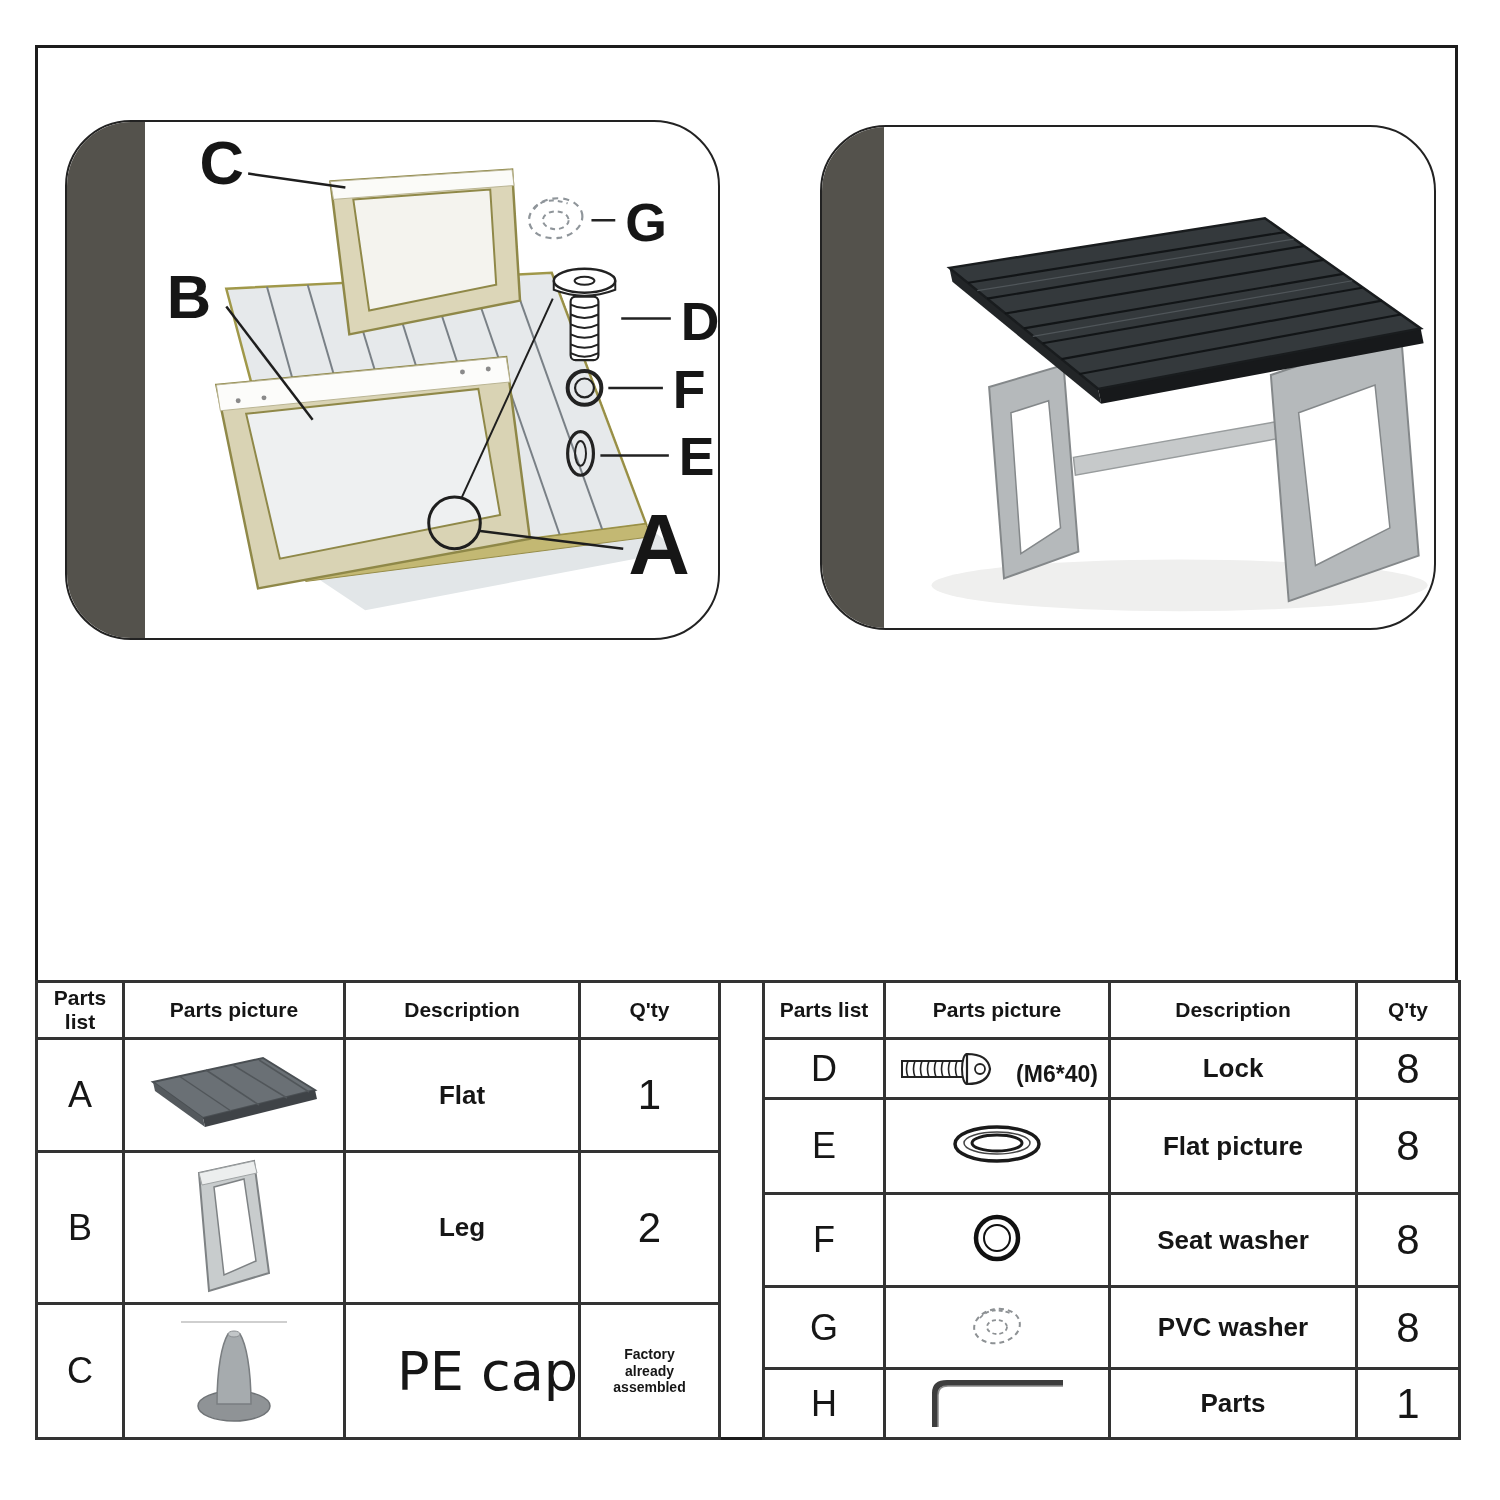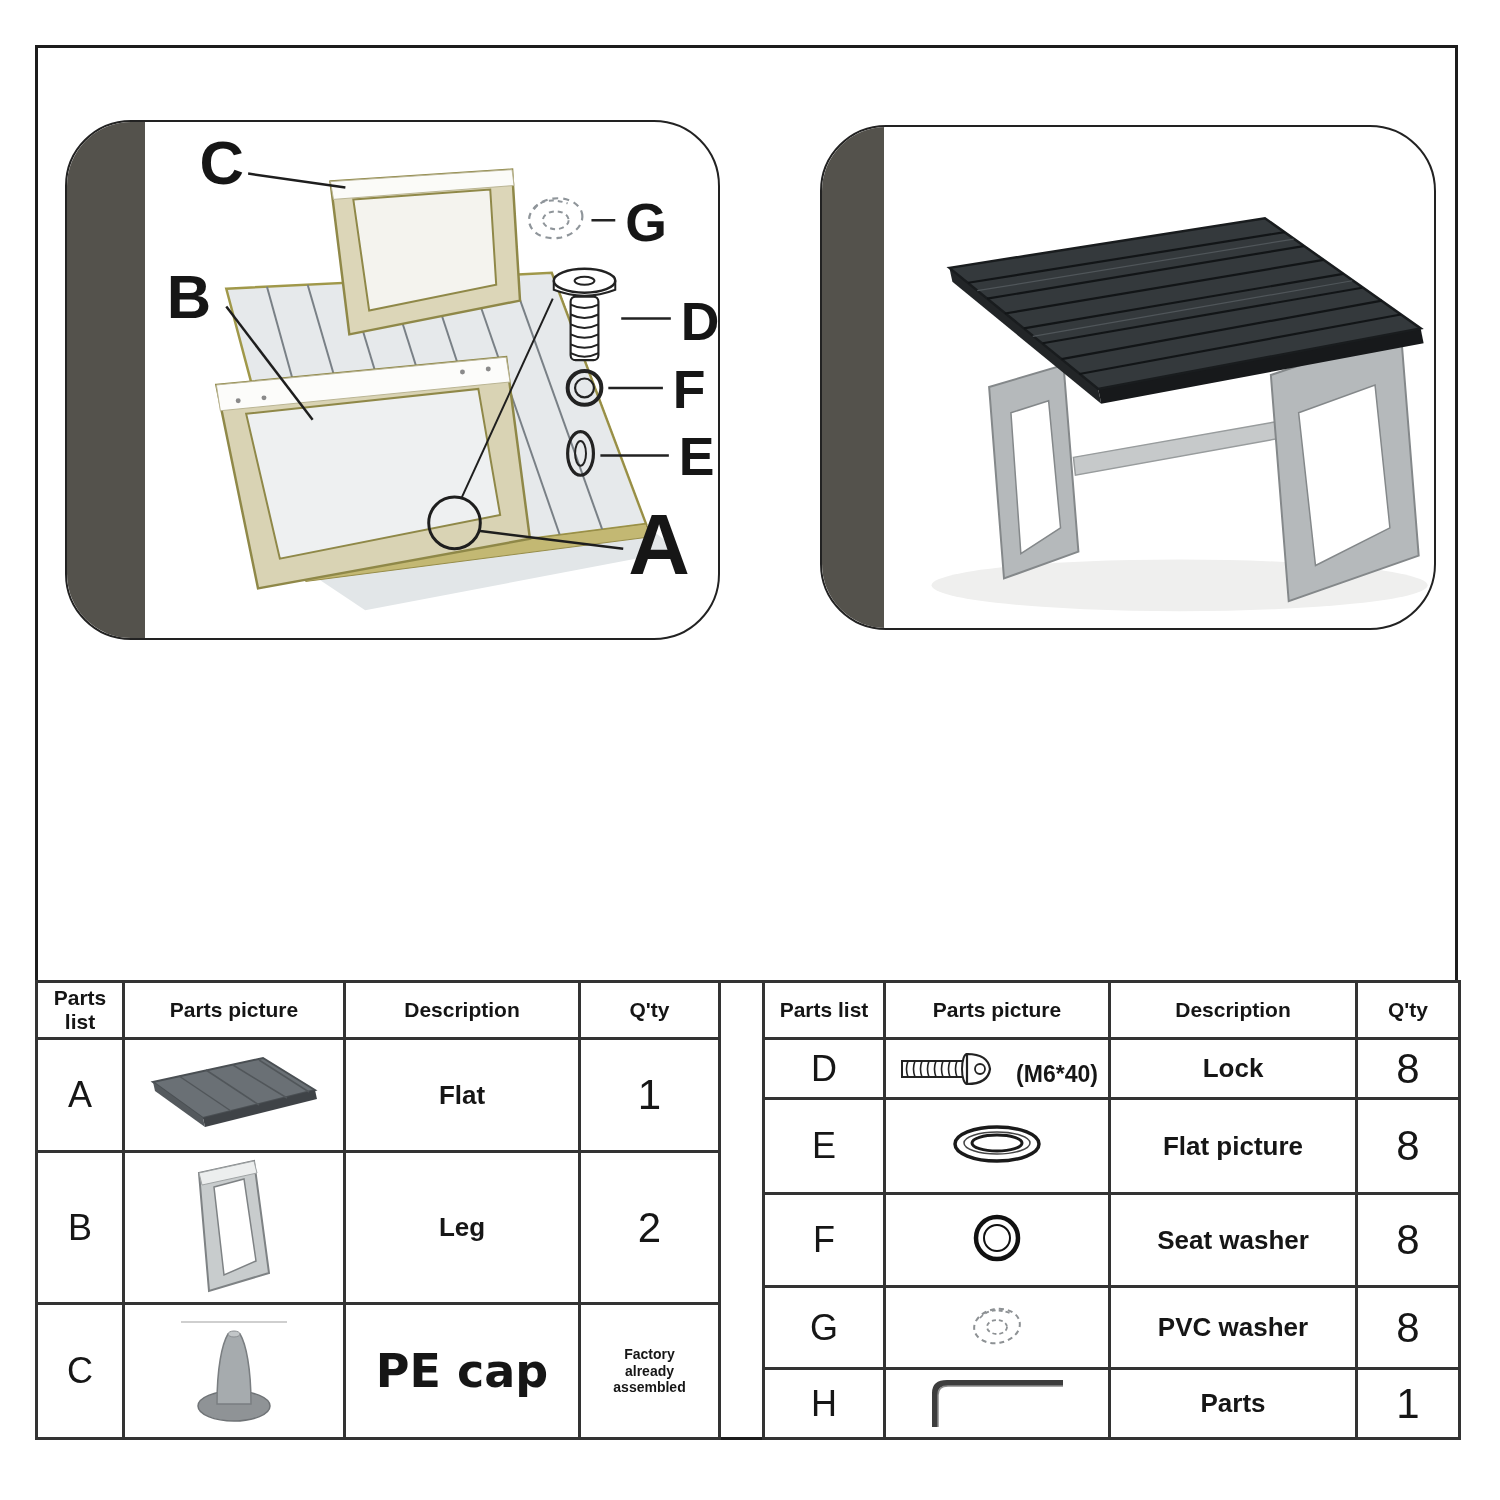--- a/index.html
+++ b/index.html
@@ -13,21 +13,21 @@
   .panel-assembled .band{width:62px;}
   .panel svg.scene{position:absolute;left:0;top:0;width:100%;height:100%;}
   .tbl-wrap{position:absolute;top:980px;}
   .tbl-left{left:35px;width:683px;height:457px;}
   .tbl-right{left:762px;width:696px;height:457px;}
   table{border-collapse:collapse;table-layout:fixed;width:100%;height:100%;}
   th,td{border:3px solid #333;padding:0;text-align:center;vertical-align:middle;background:#fff;overflow:hidden;}
   th{font-size:21px;font-weight:bold;color:#151515;}
   .part-letter{font-size:36px;font-weight:400;color:#161616;}
   .desc{font-size:26px;font-weight:bold;color:#161616;}
-  .desc-large{font-size:46px;font-weight:700;font-family:"DejaVu Sans",sans-serif;}
+  .desc-large{font-size:54px;font-weight:400;font-family:"DejaVu Sans",sans-serif;text-align:right;}
   .qty{font-size:42px;font-weight:400;color:#161616;}
   .qty-note{font-size:14px;font-weight:bold;line-height:1.2;max-width:86px;margin:0 auto;color:#161616;}
   .pic-cell-inner{display:flex;align-items:center;justify-content:center;gap:8px;}
   .size-note{font-size:23px;font-weight:bold;color:#161616;margin-top:12px;}
   .gap-top-line{position:absolute;left:716px;top:980px;width:48px;height:3px;background:#333;}
 </style>
 </head>
 <body>
 
 <div class="page-border"></div>

